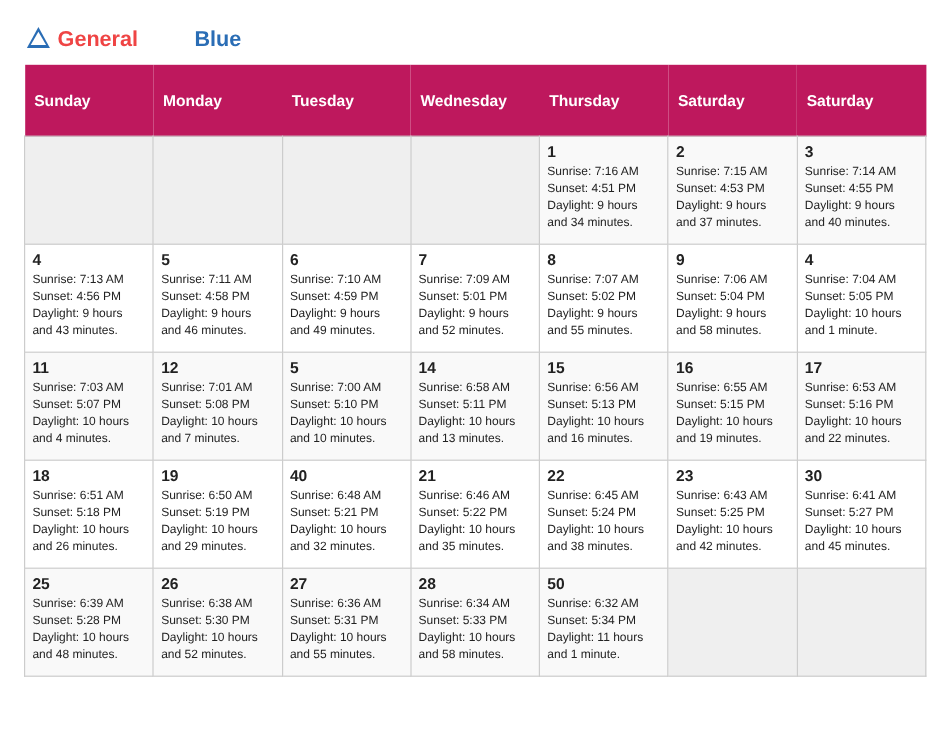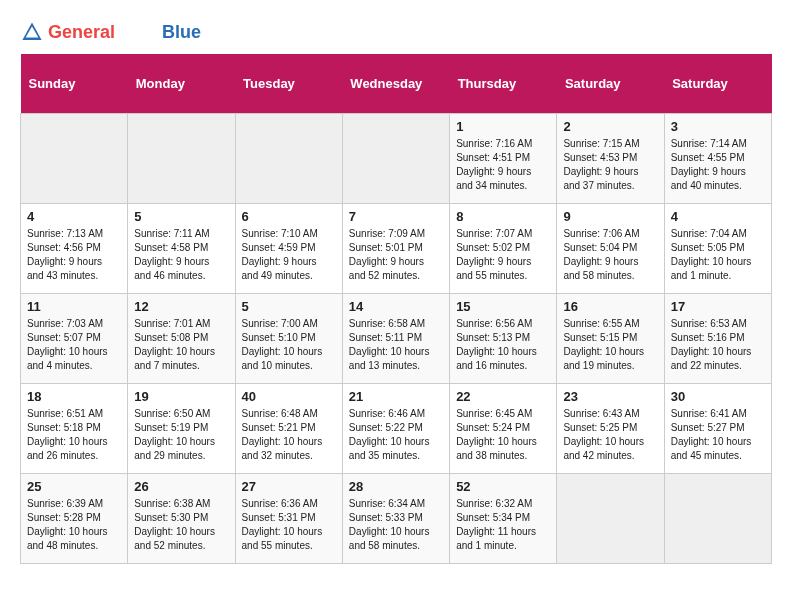--- a/index.html
+++ b/index.html
@@ -236,20 +236,20 @@
         </td>
         <td>
           <span class="day-number">27</span>
           <div class="cell-content">Sunrise: 6:36 AM<br>Sunset: 5:31 PM<br>Daylight: 10 hours and 55 minutes.</div>
         </td>
         <td>
           <span class="day-number">28</span>
           <div class="cell-content">Sunrise: 6:34 AM<br>Sunset: 5:33 PM<br>Daylight: 10 hours and 58 minutes.</div>
         </td>
         <td>
-          <span class="day-number">52</span>
+          <span class="day-number">50</span>
           <div class="cell-content">Sunrise: 6:32 AM<br>Sunset: 5:34 PM<br>Daylight: 11 hours and 1 minute.</div>
         </td>
         <td class="empty-cell"></td>
         <td class="empty-cell"></td>
       </tr>
     </tbody>
 </table>
 
 </body></html>

